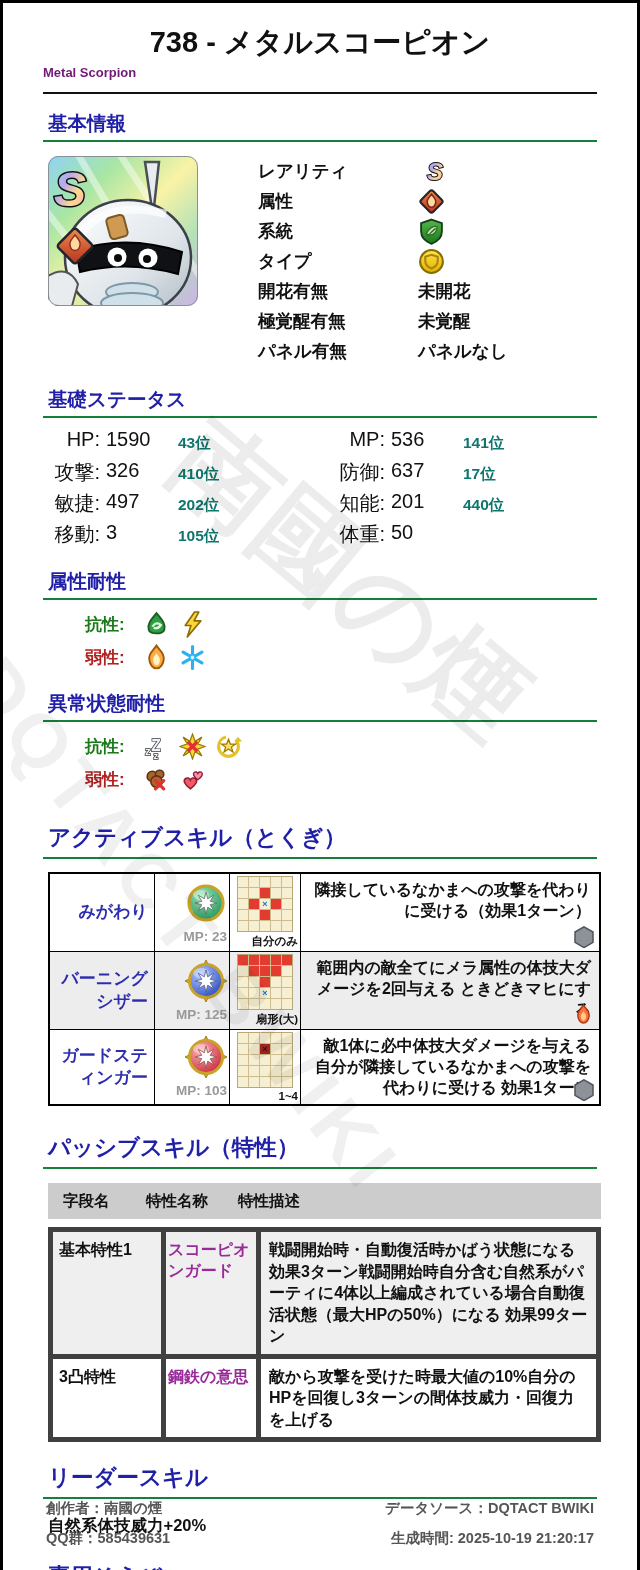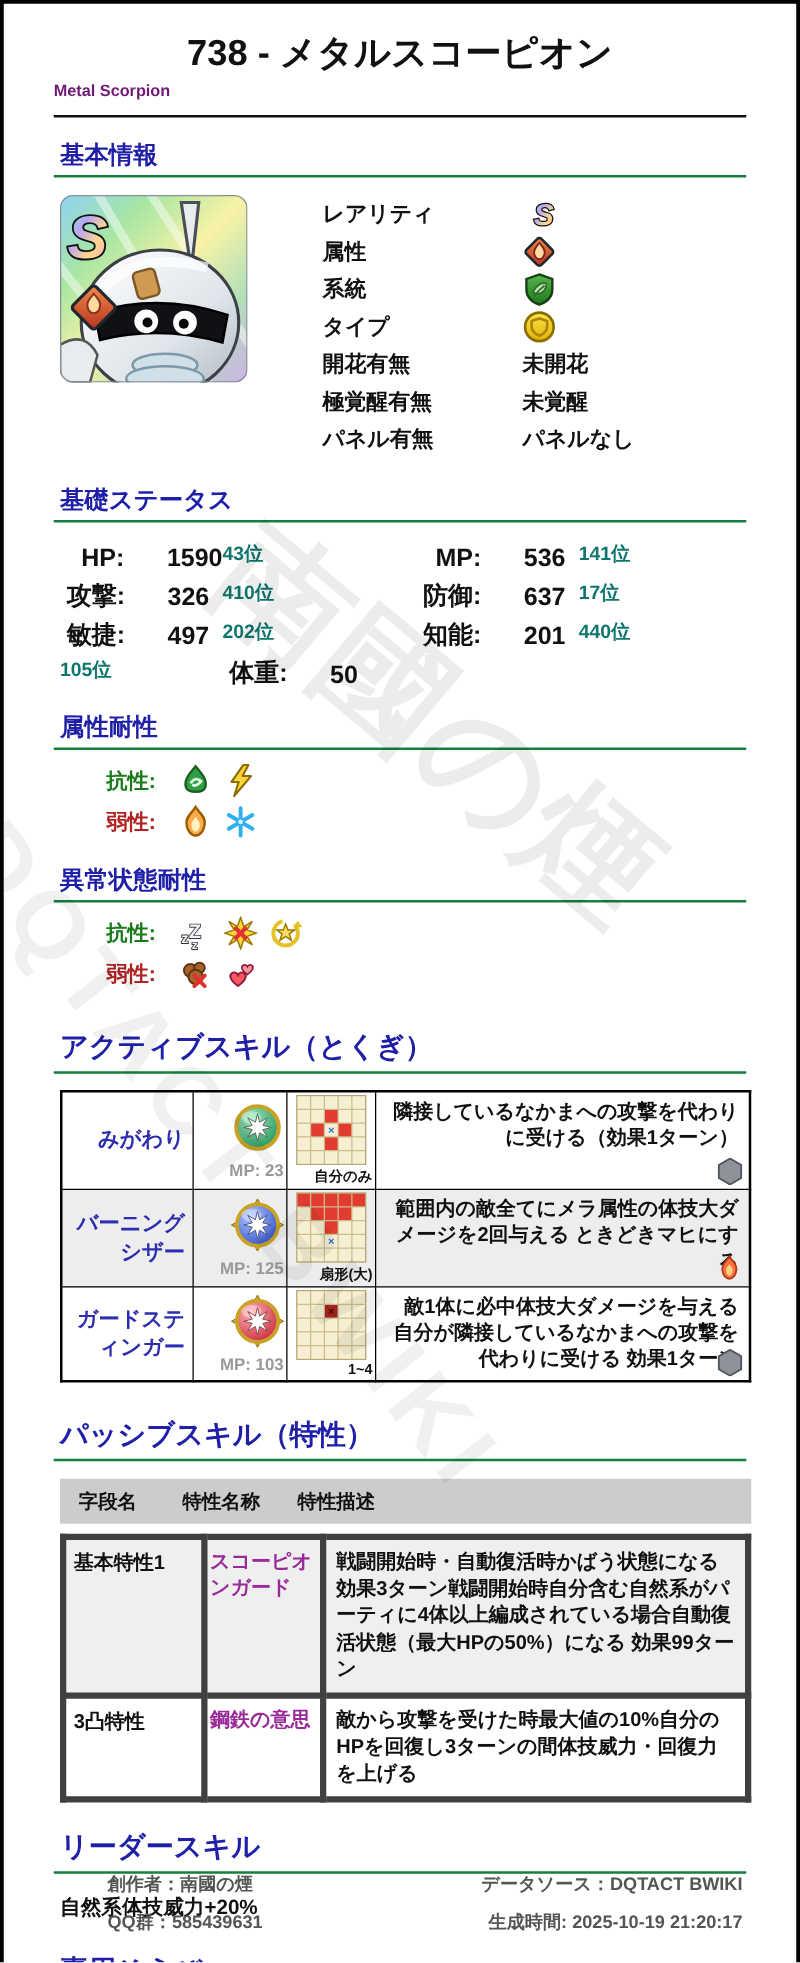--- a/index.html
+++ b/index.html
@@ -16,21 +16,21 @@
   h2{color:#1f1fa8;border-bottom:2px solid #15803d;padding:0 0 3px 5px;margin:16px 0 0;font-weight:bold;}
   h2.h-sm{font-size:19.5px;}
   h2.h-lg{font-size:22.5px;margin-top:26px;padding-bottom:4px;}
   .binfo{display:flex;margin:14px 0 4px 5px;}
   .portraitBox{width:150px;height:150px;flex:0 0 150px;}
   .binfo .rows{margin-left:60px;padding-top:0;}
   .birow{height:30px;display:flex;align-items:center;font-size:17.5px;font-weight:bold;}
   .birow .bl{width:160px;}
   .bival{display:flex;align-items:center;}
   .stats{display:grid;grid-template-columns:130px 155px 130px 1fr;margin:10px 0 0 5px;}
-  .stat{height:31px;display:flex;align-items:flex-end;font-size:20px;font-weight:bold;gap:28px;}
+  .stat{height:31px;display:flex;align-items:flex-start;font-size:20px;font-weight:normal;}
   .stat .lab{width:52px;text-align:right;margin-right:6px;}
   .rank{height:31px;display:flex;align-items:center;font-size:15.5px;color:#0f766e;font-weight:bold;}
   .resrow{display:flex;align-items:center;height:33px;margin-left:42px;}
   .resrow .rl{font-size:17px;font-weight:bold;width:58px;}
   .resrow .rl.good{color:#1a7a1a;}
   .resrow .rl.bad{color:#b22222;}
   .resrow .ric{margin-right:9px;display:flex;align-items:center;}
   table.skills{border-collapse:collapse;width:553px;margin:13px 0 0 5px;border:2px solid #000;}
   table.skills td{border:1px solid #000;text-align:right;}
   tr.alt{background:#ededed;}
@@ -53,21 +53,21 @@
   .phead .hc2{width:88px;}
   .phead .hc3{padding-left:4px;}
   table.passive{width:553px;margin:8px 0 0 5px;border:2px solid #000;border-collapse:collapse;}
   table.passive td{border:5px solid #404040;vertical-align:top;}
   tr.palt{background:#efefef;}
   .pslot{width:96px;font-weight:bold;font-size:16px;padding:8px 6px;}
   .pname{width:86px;color:#992b99;font-weight:bold;font-size:16px;padding:8px 2px;line-height:1.3;}
   .pdesc{font-weight:bold;font-size:16px;line-height:21.5px;padding:7px 8px;}
   .leader{font-weight:bold;font-size:16.5px;margin:16px 0 0 5px;}
   .footer{position:absolute;top:1490px;left:43px;right:43px;display:flex;justify-content:space-between;
-          font-weight:bold;font-size:14.5px;color:#555;line-height:30px;z-index:1;margin-left:40px;}
+          font-weight:bold;font-size:14.5px;color:#555;line-height:30px;z-index:1;}
   .footer .fr{text-align:right;}
   svg{display:block;}
   .icv{line-height:0;}
 </style>
 </head>
 <body>
 
 <div class="page">
   <div class="wm wm1">南國の煙</div>
   <div class="wm wm2">DQTACT BWIKI</div>
@@ -241,20 +241,24 @@
       <div class="stat">
           <span class="lab">敏捷:</span>
           <span>497</span>
         </div>
       <div class="rank">202位</div>
       <div class="stat">
           <span class="lab">知能:</span>
           <span>201</span>
         </div>
       <div class="rank">440位</div>
+      <div class="stat">
+          <span class="lab">移動:</span>
+          <span>3</span>
+        </div>
       <div class="rank">105位</div>
       <div class="stat">
           <span class="lab">体重:</span>
           <span>50</span>
         </div>
       <div class="rank"></div>
     </div>
 
     <h2 class="h-sm">属性耐性</h2>
     <div style="margin-top:8px">

